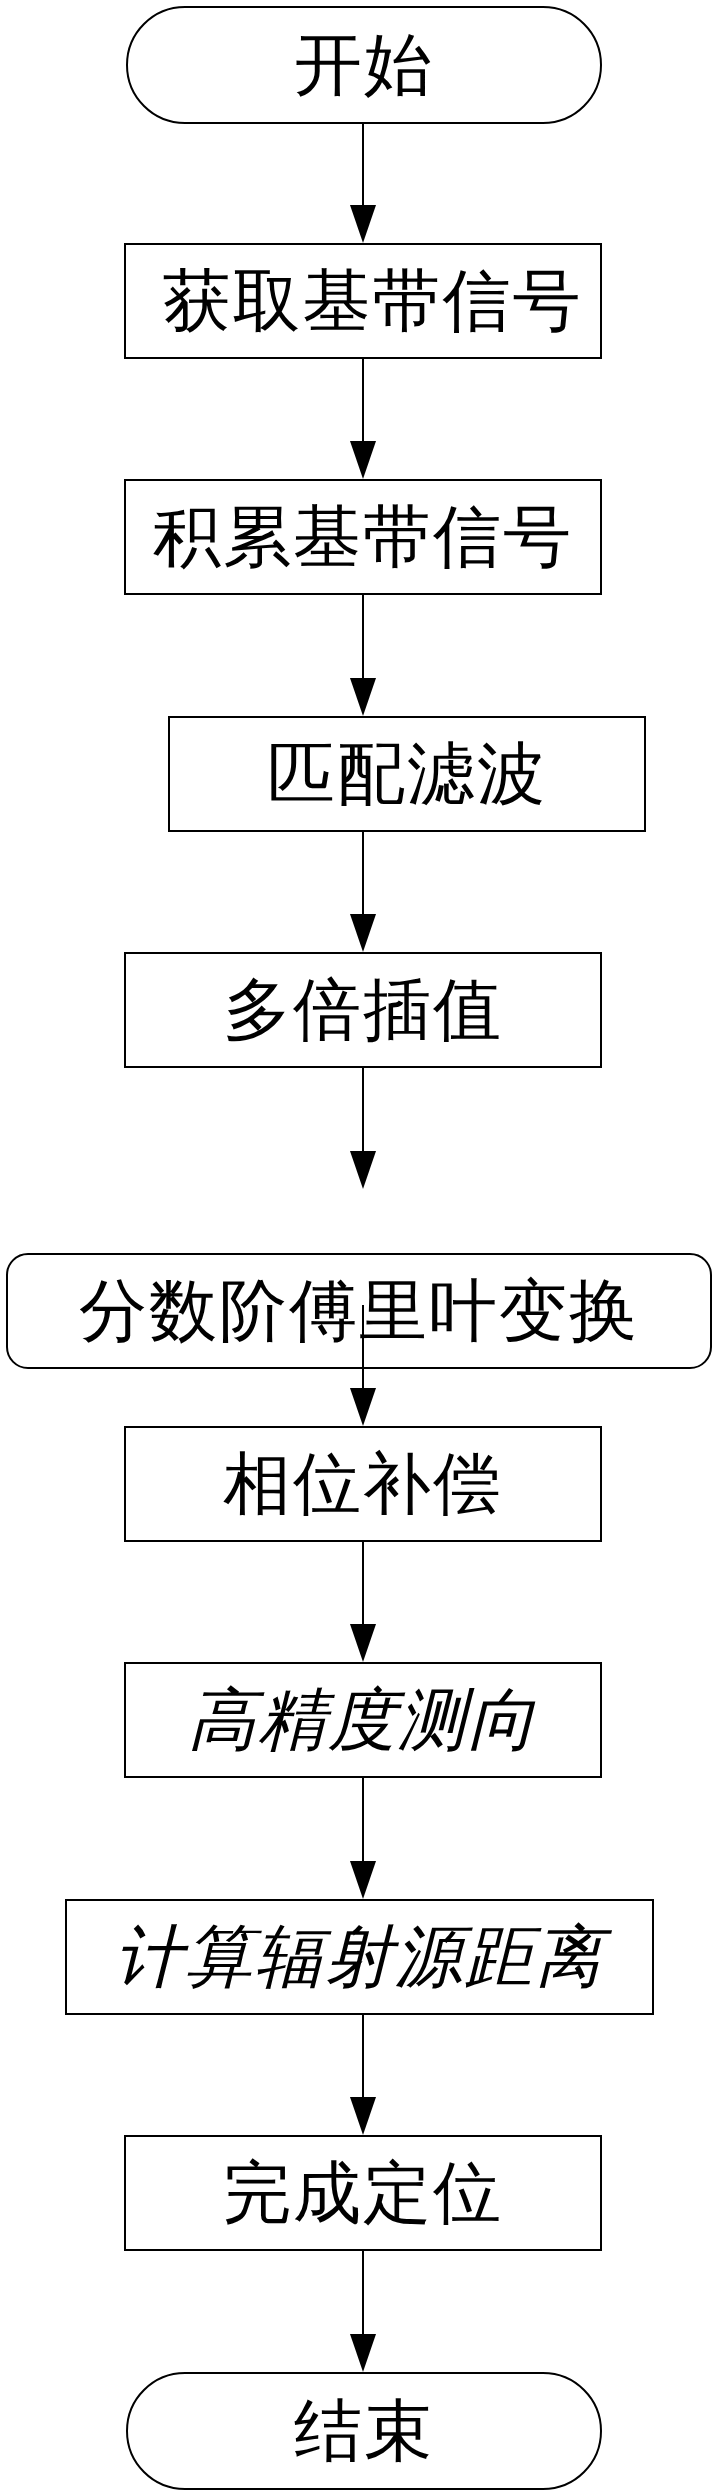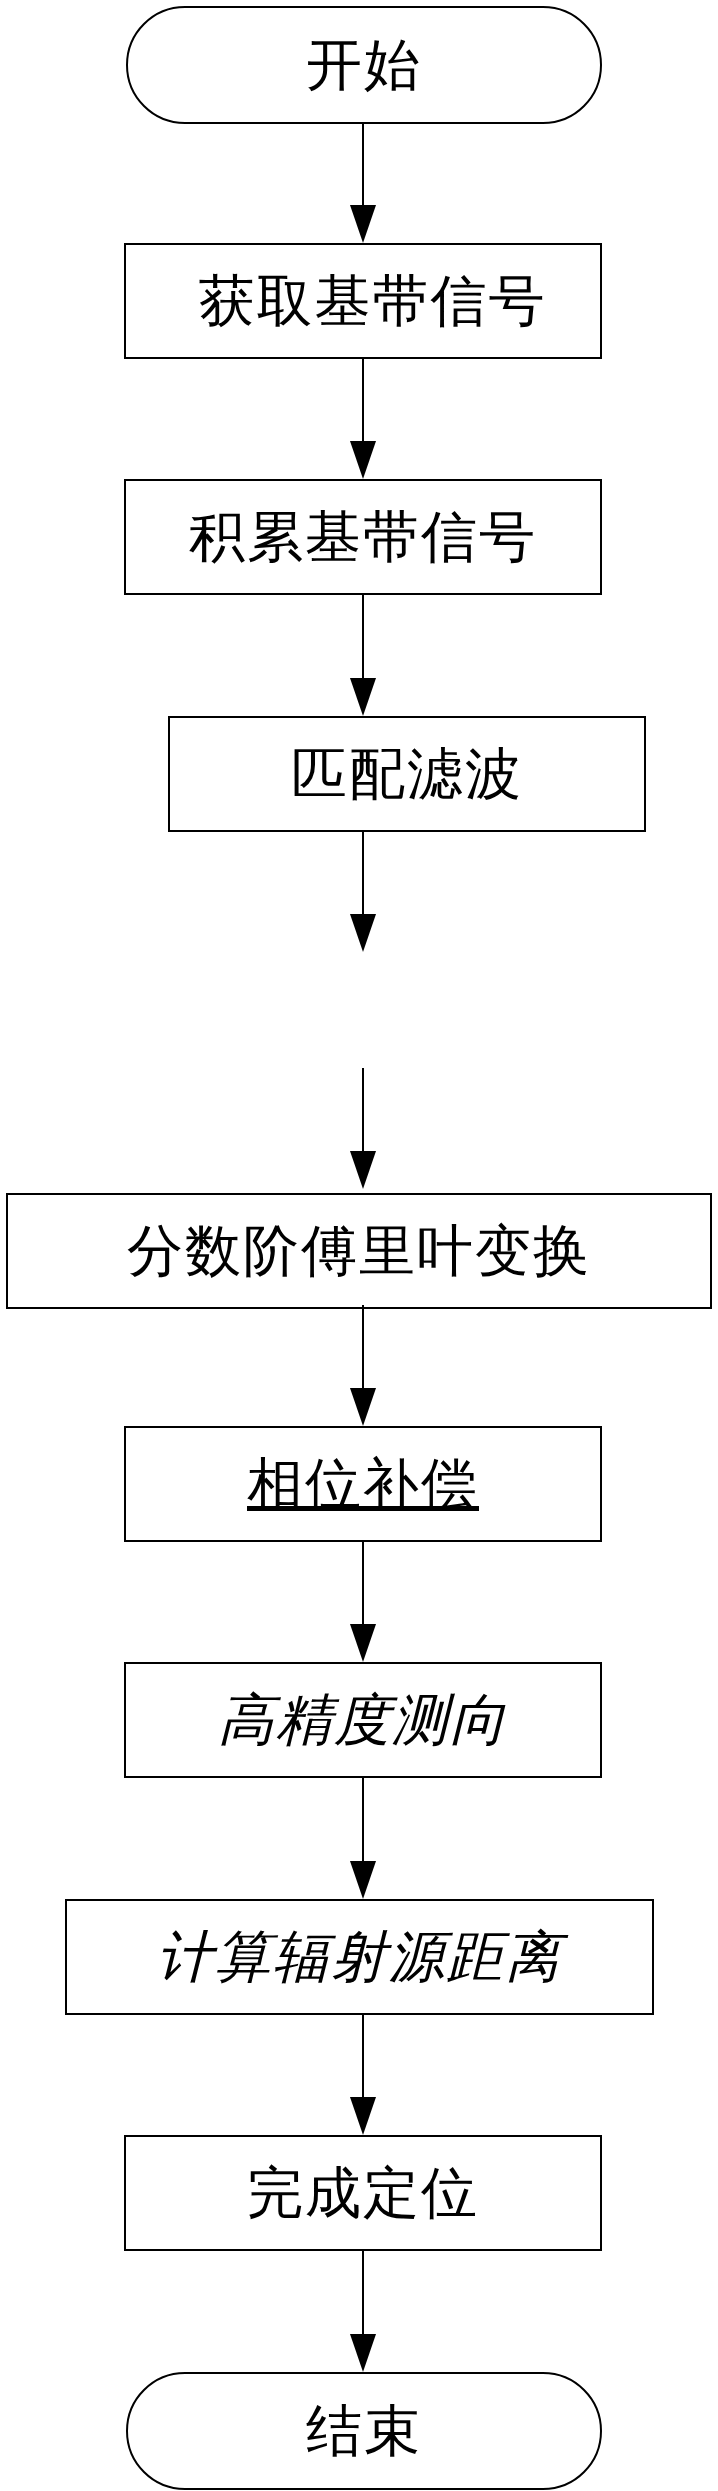--- a/index.html
+++ b/index.html
@@ -19,21 +19,21 @@
     position: absolute;
     box-sizing: border-box;
     left: 124px;
     width: 478px;
     height: 116px;
     border: 2px solid #000000;
     background: #ffffff;
     display: flex;
     align-items: center;
     justify-content: center;
-    font-size: 56px;
+    font-size: 68px;
     letter-spacing: 2px;
     white-space: nowrap;
     line-height: 1;
   }
   .terminator {
     left: 126px;
     width: 476px;
     height: 118px;
     border-radius: 60px;
   }
@@ -45,22 +45,22 @@
     left: 65px;
     width: 589px;
     font-style: italic;
   }
   
   .n1  { top: 6px; }
   .n2  { top: 243px; padding-left: 19px; }
   .n3  { top: 479px; align-items: center; }
   .n4  { top: 716px; margin-left: 44px; }
   .n5  { top: 952px; }
-  .n6  { top: 1193px; }
-  .n7  { top: 1426px; text-decoration: underline; }
+  .n6  { top: 1253px; border-radius: 22px; }
+  .n7  { top: 1426px; }
   .n8  { top: 1662px; font-style: italic; }
   .n9  { top: 1899px; }
   .n10 { top: 2135px; }
   .n11 { top: 2372px; }
   
   .arrow {
     position: absolute;
     left: 350px;
     width: 26px;
   }
@@ -127,20 +127,23 @@
 
   <div class="node n4">
     <span>匹配滤波</span>
   </div>
 
   <div class="arrow a4">
     <span class="shaft"></span>
     <span class="head"></span>
   </div>
 
+  <div class="node n5">
+    <span>多倍插值</span>
+  </div>
 
   <div class="arrow a5">
     <span class="shaft"></span>
     <span class="head"></span>
   </div>
 
   <div class="node wide n6">
     <span>分数阶傅里叶变换</span>
   </div>
 

